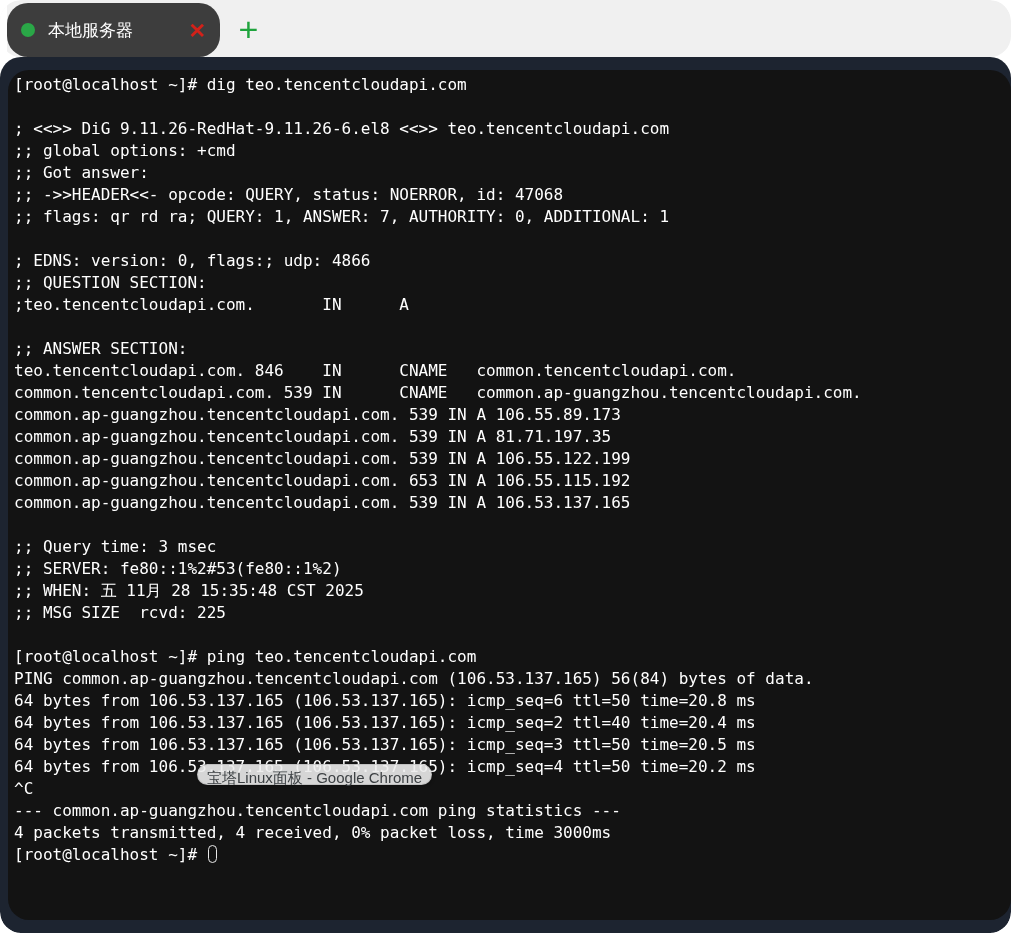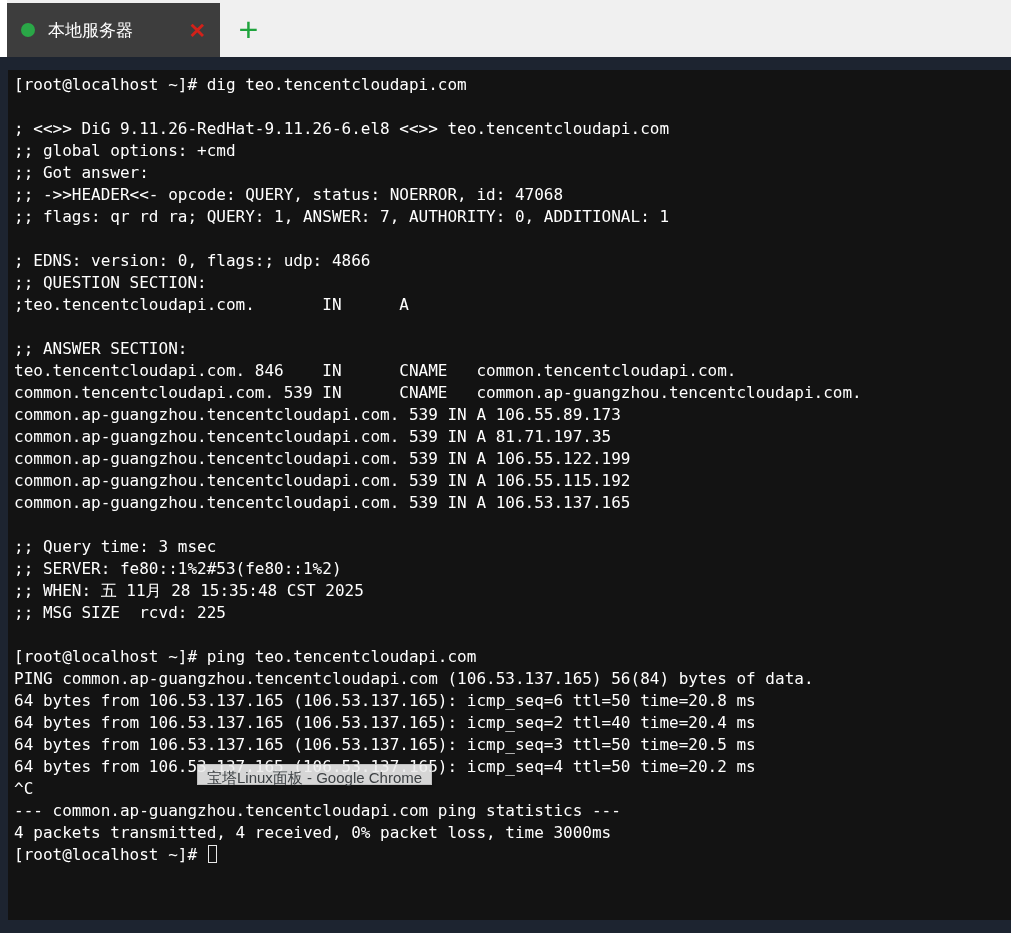--- a/index.html
+++ b/index.html
@@ -8,21 +8,21 @@
     --tab-label-color:#ffffff;
     --status-dot-green:#2aa747;
     --close-red:#d32119;
     --new-tab-green:#1fa43d;
     --terminal-frame-bg:#1d2430;
     --terminal-bg:#131313;
     --terminal-text:#ffffff;
     --tooltip-bg:#ececec;
     --tooltip-text:#3c4043;
   }
-  *{box-sizing:border-box;margin:0;padding:0;}
+  *{box-sizing:border-box;margin:0;padding:0;border-radius:21px;}
   html,body{width:1011px;height:933px;background:#ffffff;overflow:hidden;}
   body{font-family:"Liberation Sans", sans-serif;position:relative;}
 
   
   .tab-bar{
     position:relative;
     width:1011px;height:57px;
     background:var(--tab-bar-bg);
     display:flex;align-items:stretch;
   }
@@ -137,21 +137,21 @@
         <div class="t-line">; EDNS: version: 0, flags:; udp: 4866</div>
         <div class="t-line">;; QUESTION SECTION:</div>
         <div class="t-line">;teo.tencentcloudapi.com.       IN      A</div>
         <div class="t-line"></div>
         <div class="t-line">;; ANSWER SECTION:</div>
         <div class="t-line">teo.tencentcloudapi.com. 846    IN      CNAME   common.tencentcloudapi.com.</div>
         <div class="t-line">common.tencentcloudapi.com. 539 IN      CNAME   common.ap-guangzhou.tencentcloudapi.com.</div>
         <div class="t-line">common.ap-guangzhou.tencentcloudapi.com. 539 IN A 106.55.89.173</div>
         <div class="t-line">common.ap-guangzhou.tencentcloudapi.com. 539 IN A 81.71.197.35</div>
         <div class="t-line">common.ap-guangzhou.tencentcloudapi.com. 539 IN A 106.55.122.199</div>
-        <div class="t-line">common.ap-guangzhou.tencentcloudapi.com. 539 IN A 106.55.115.192</div>
+        <div class="t-line">common.ap-guangzhou.tencentcloudapi.com. 653 IN A 106.55.115.192</div>
         <div class="t-line">common.ap-guangzhou.tencentcloudapi.com. 539 IN A 106.53.137.165</div>
         <div class="t-line"></div>
         <div class="t-line">;; Query time: 3 msec</div>
         <div class="t-line">;; SERVER: fe80::1%2#53(fe80::1%2)</div>
         <div class="t-line">;; WHEN: 五 11月 28 15:35:48 CST 2025</div>
         <div class="t-line">;; MSG SIZE  rcvd: 225</div>
         <div class="t-line"></div>
         <div class="t-line">[root@localhost ~]# ping teo.tencentcloudapi.com</div>
         <div class="t-line">PING common.ap-guangzhou.tencentcloudapi.com (106.53.137.165) 56(84) bytes of data.</div>
         <div class="t-line">64 bytes from 106.53.137.165 (106.53.137.165): icmp_seq=6 ttl=50 time=20.8 ms</div>

